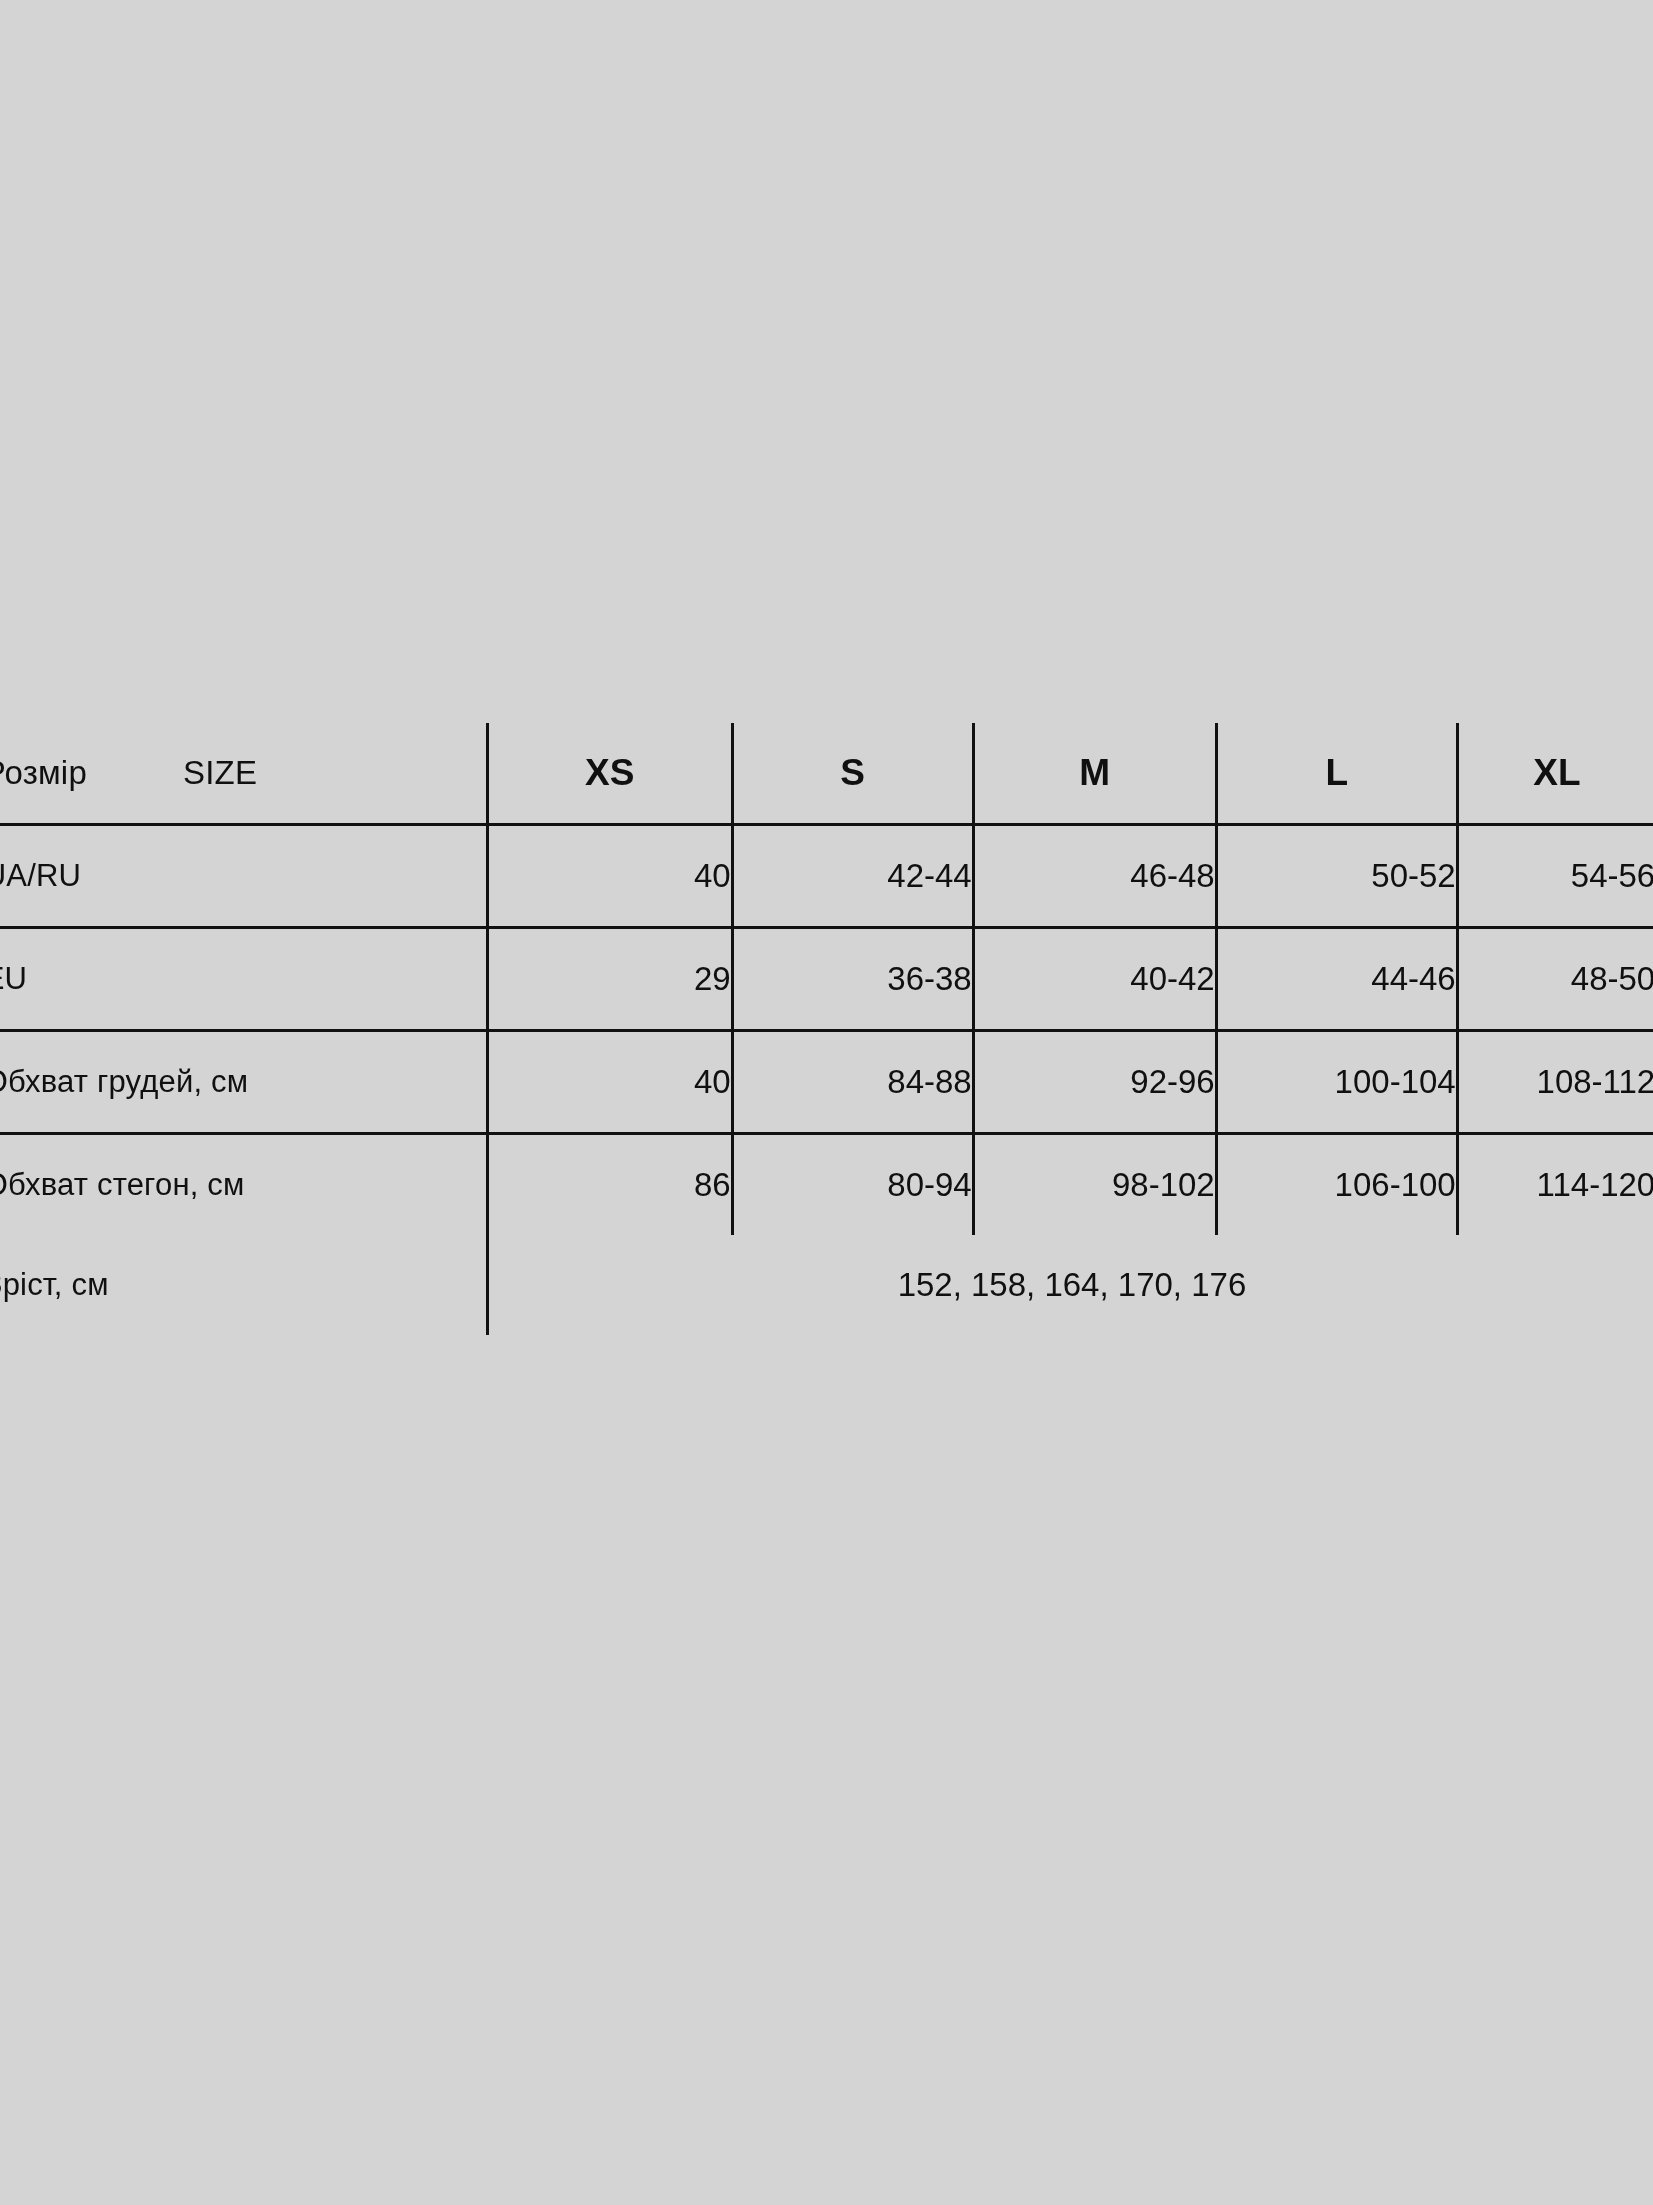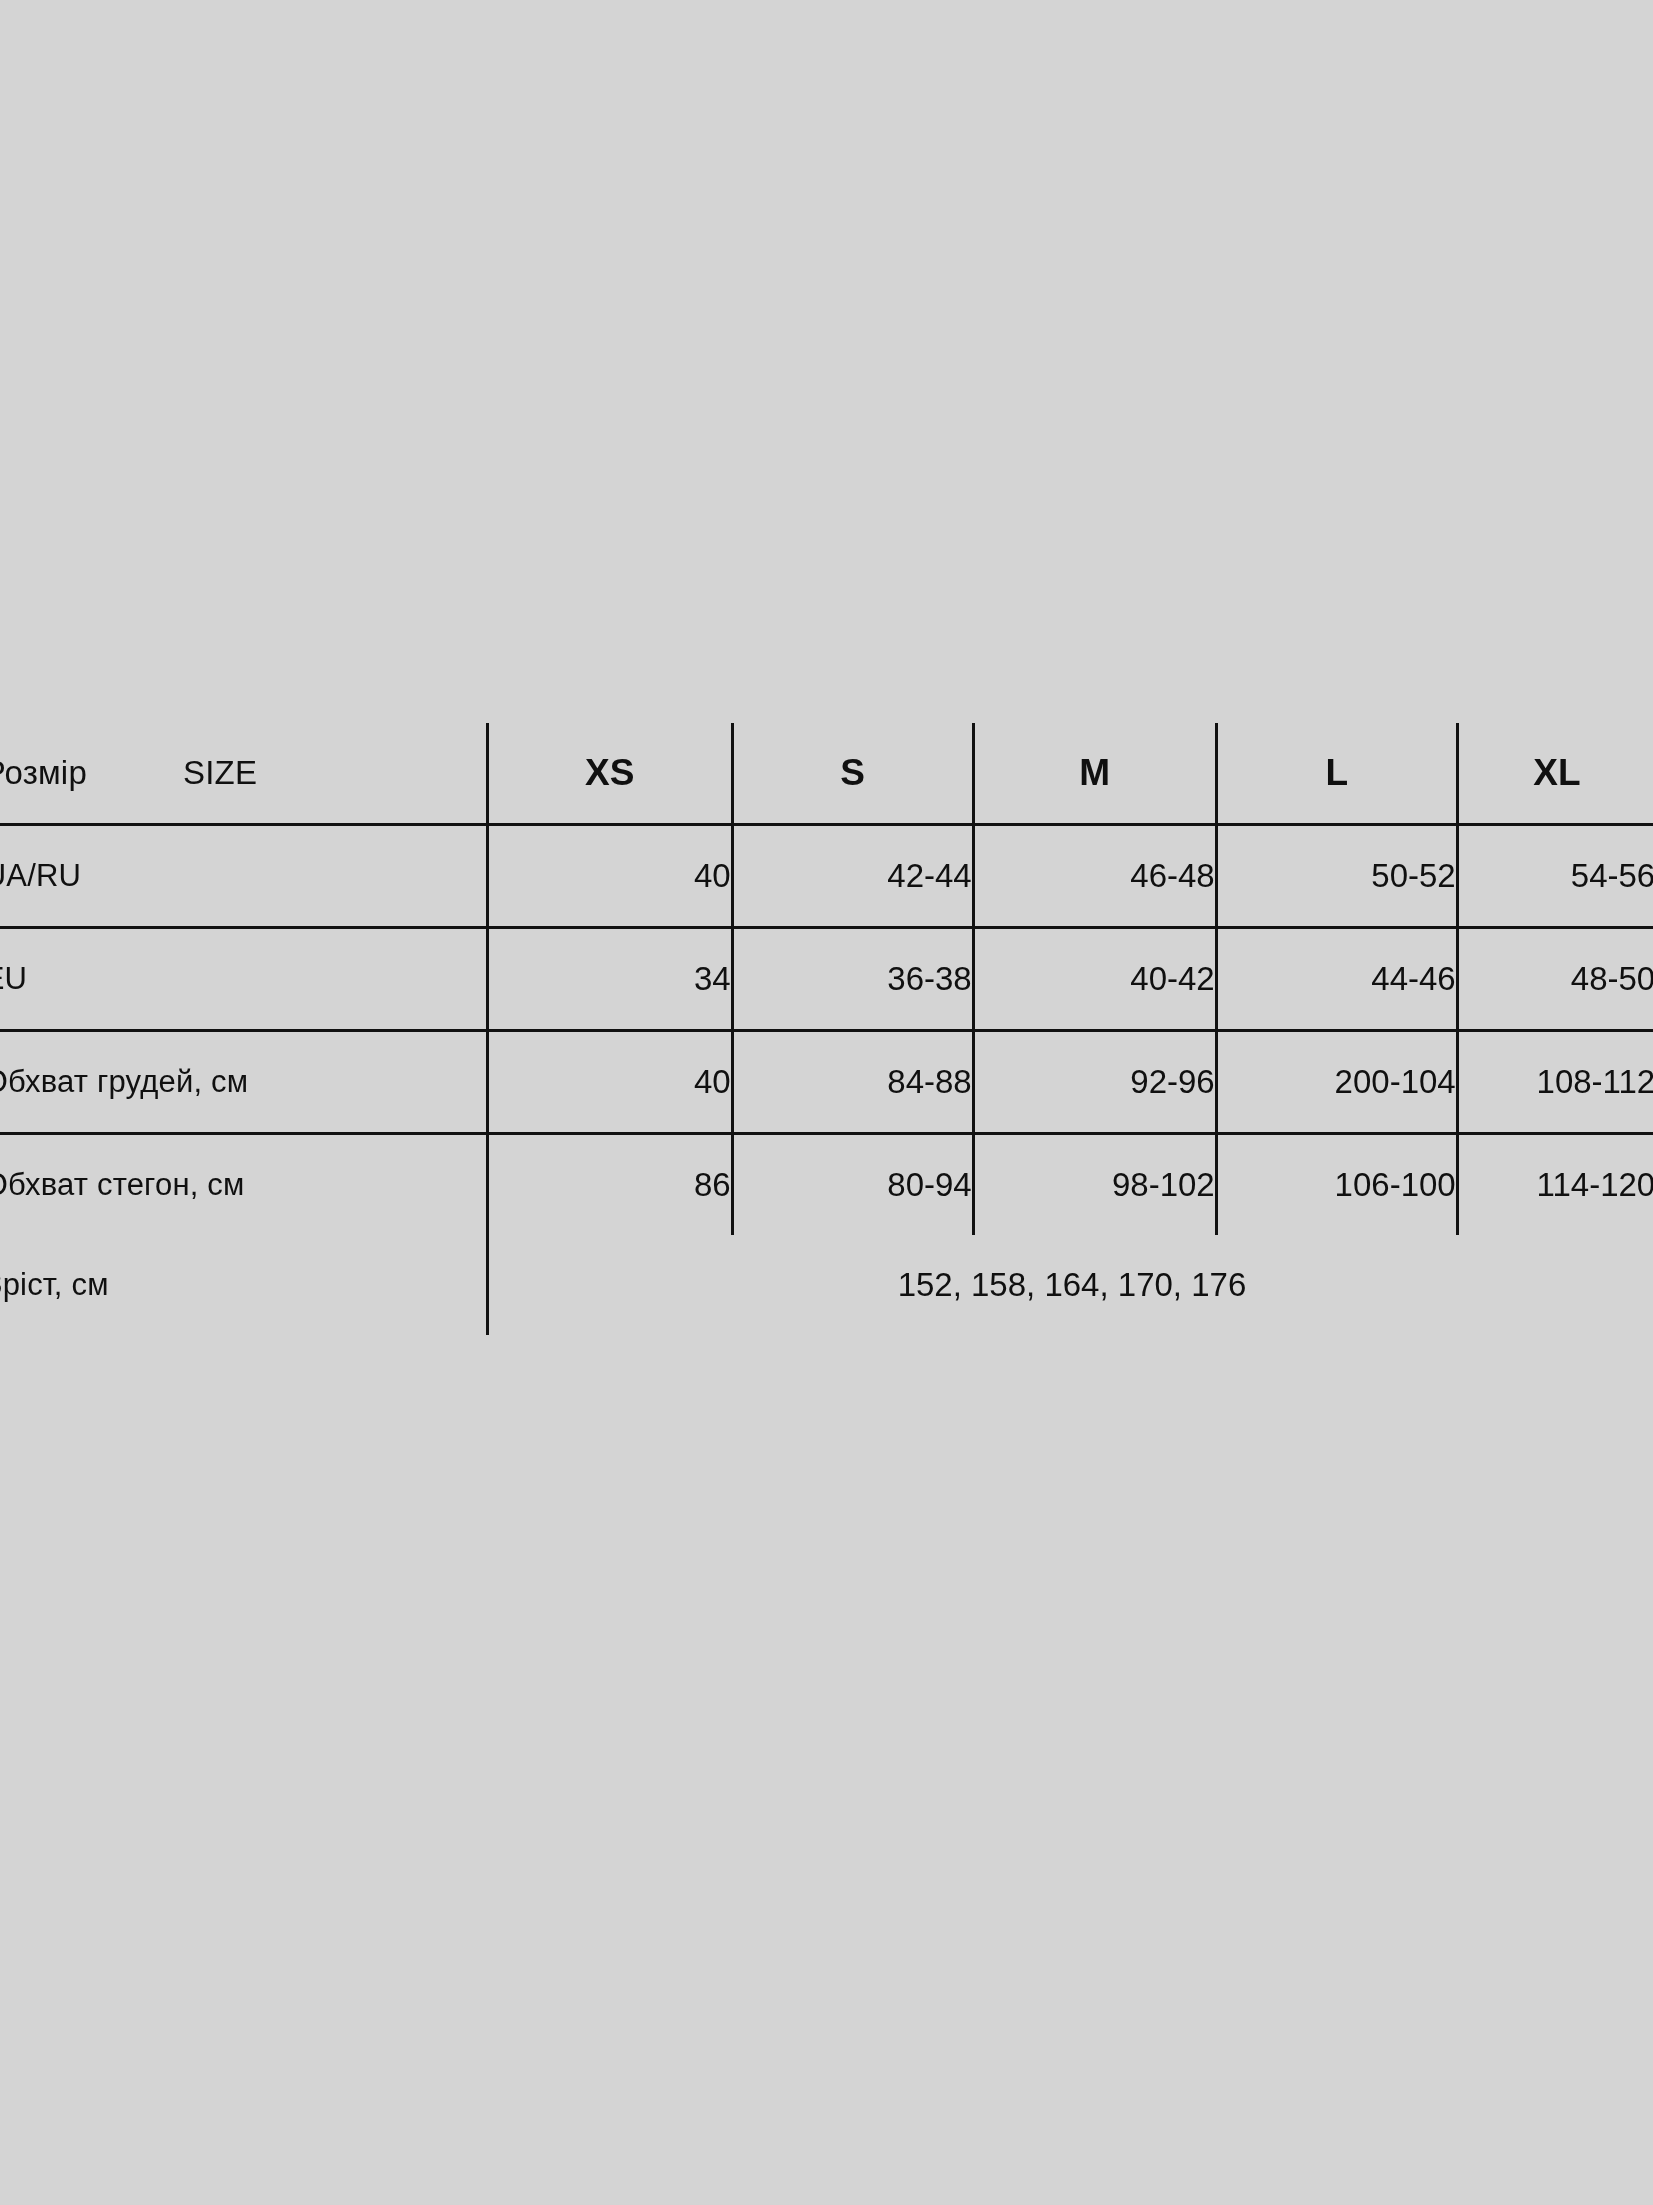--- a/index.html
+++ b/index.html
@@ -140,33 +140,33 @@
           <td class="label-col">UA/RU</td>
           <td class="sizecell">40</td>
           <td class="sizecell">42-44</td>
           <td class="sizecell">46-48</td>
           <td class="sizecell">50-52</td>
           <td class="sizecell">54-56</td>
         </tr>
 
         <tr>
           <td class="label-col">EU</td>
-          <td class="sizecell">34</td>
+          <td class="sizecell">29</td>
           <td class="sizecell">36-38</td>
           <td class="sizecell">40-42</td>
           <td class="sizecell">44-46</td>
           <td class="sizecell">48-50</td>
         </tr>
 
         <tr>
           <td class="label-col">Обхват грудей, см</td>
           <td class="sizecell">40</td>
           <td class="sizecell">84-88</td>
           <td class="sizecell">92-96</td>
-          <td class="sizecell">200-104</td>
+          <td class="sizecell">100-104</td>
           <td class="sizecell">108-112</td>
         </tr>
 
         <tr class="last-row">
           <td class="label-col">Обхват стегон, см</td>
           <td class="sizecell">86</td>
           <td class="sizecell">80-94</td>
           <td class="sizecell">98-102</td>
           <td class="sizecell">106-100</td>
           <td class="sizecell">114-120</td>

